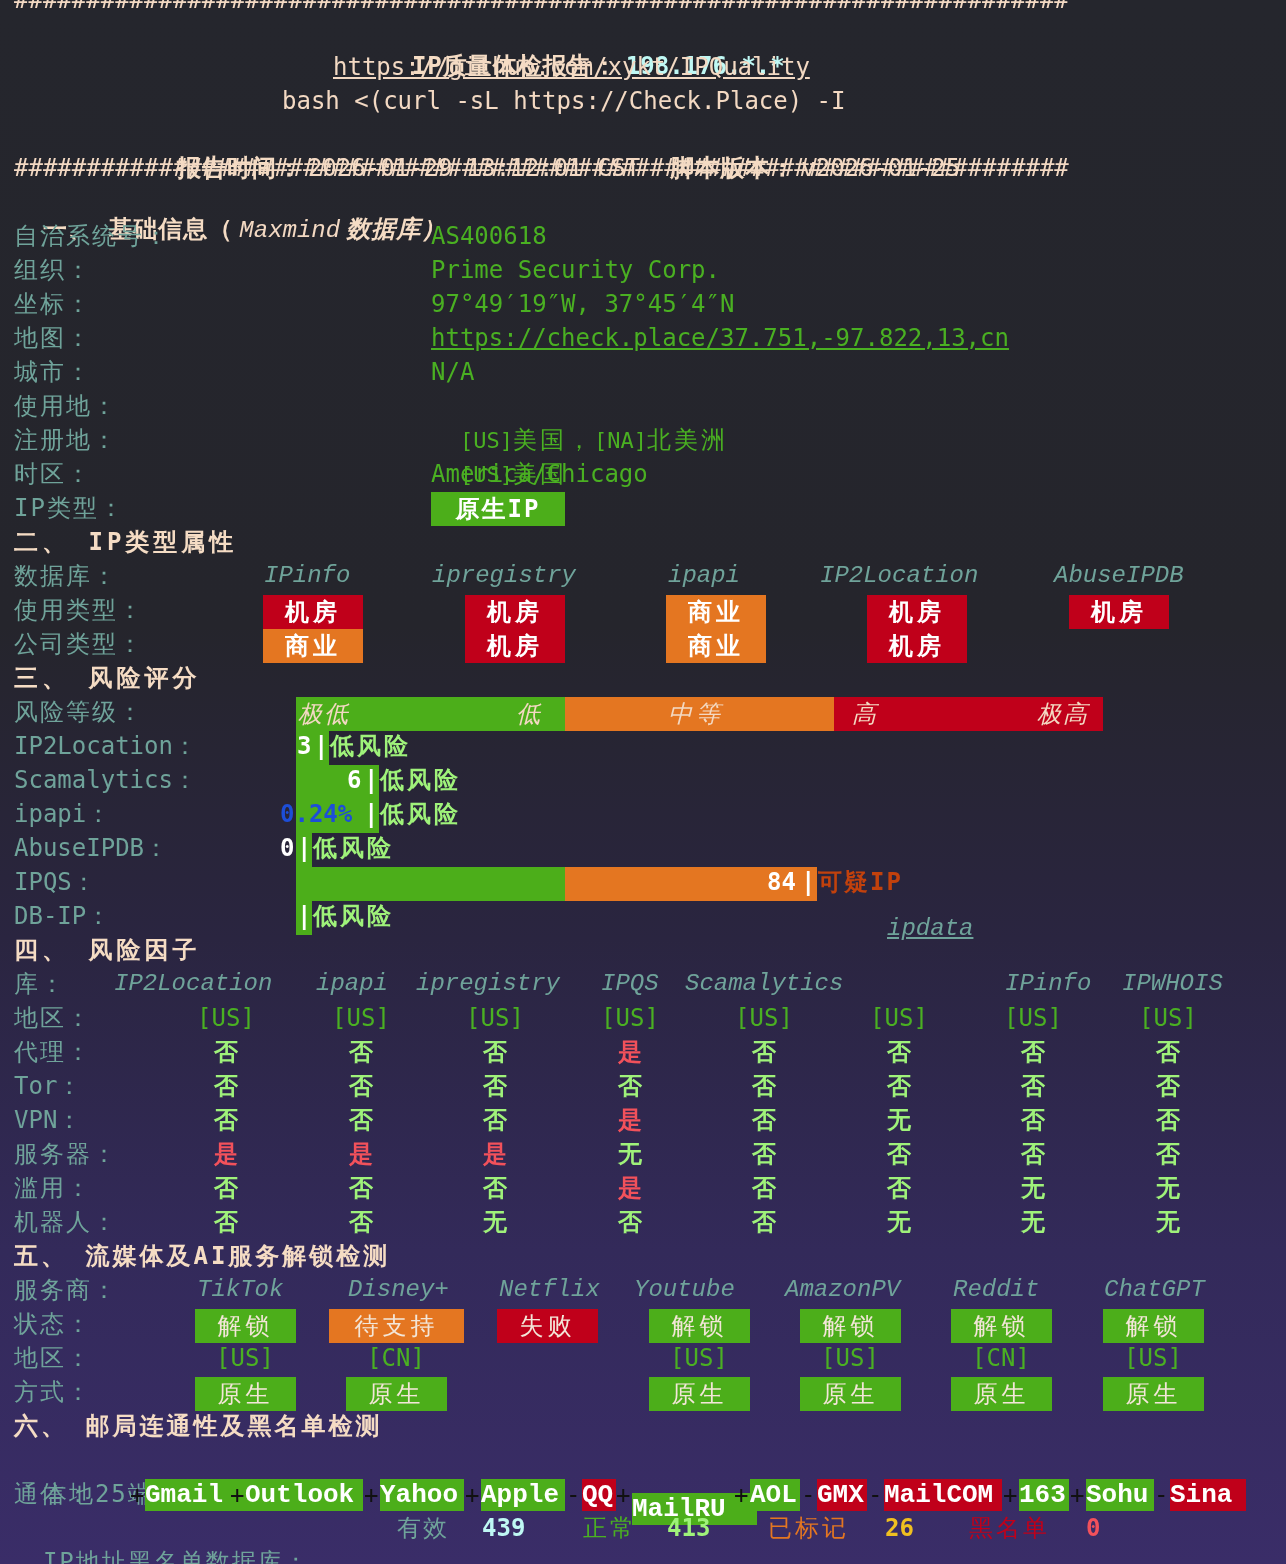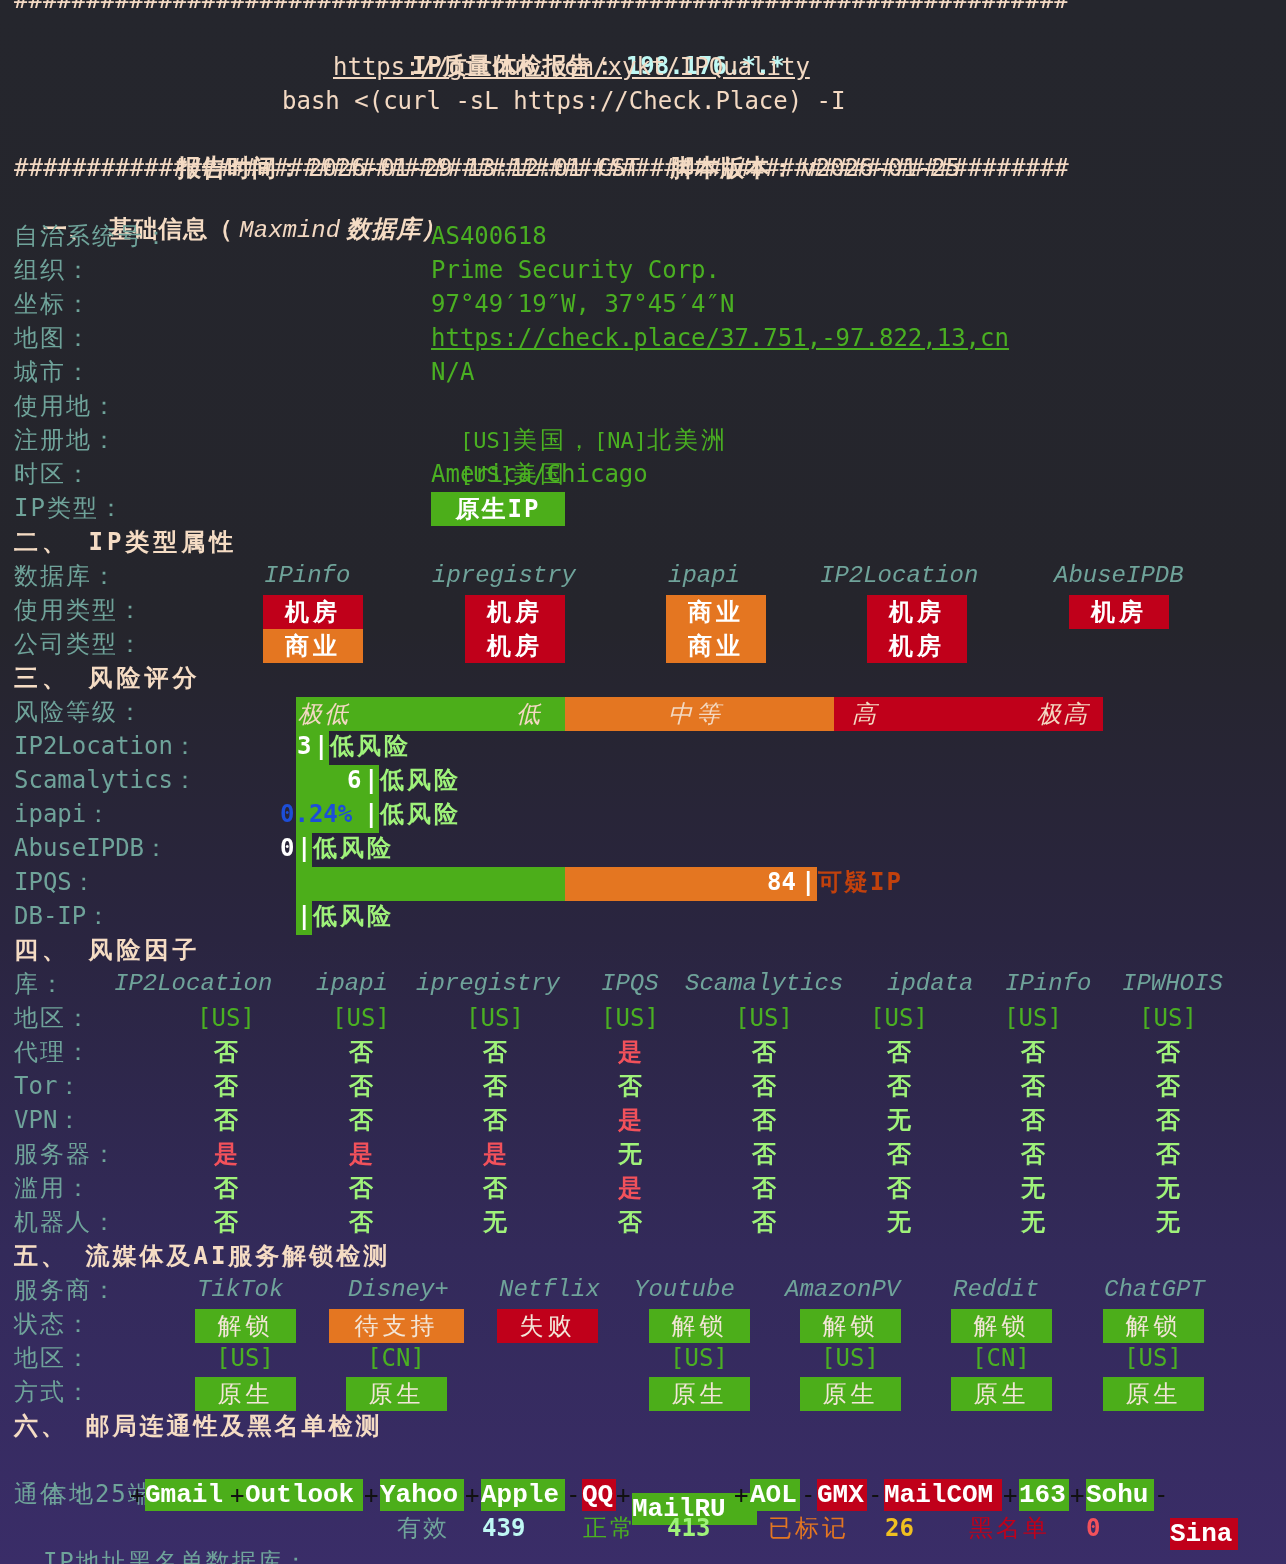--- a/index.html
+++ b/index.html
@@ -149,21 +149,21 @@
 <div class="rtext" style="top:899px;left:297px;color:#fff;">|</div>
 <div class="rtext ok" style="top:899px;left:313px;letter-spacing:3px;">低风险</div>
 
 <div class="abs hdr" style="top:933px;left:14px;letter-spacing:4px;">四、 风险因子</div>
 <div class="abs label" style="top:967px;left:14px;">库：</div>
 <div class="abs ital" style="top:967px;left:114px;">IP2Location</div>
 <div class="abs ital" style="top:967px;left:316px;">ipapi</div>
 <div class="abs ital" style="top:967px;left:416px;">ipregistry</div>
 <div class="abs ital" style="top:967px;left:601px;">IPQS</div>
 <div class="abs ital" style="top:967px;left:685px;">Scamalytics</div>
-<div class="abs ital" style="top:967px;left:887px;">ipdata</div>
+<div class="abs ital" style="top:912px;left:887px;text-decoration:underline;">ipdata</div>
 <div class="abs ital" style="top:967px;left:1005px;">IPinfo</div>
 <div class="abs ital" style="top:967px;left:1122px;">IPWHOIS</div>
 
 <div class="abs label" style="top:1001px;left:14px;">地区：</div>
 <div class="cell reg" style="top:1001px;left:196px;">[US]</div>
 <div class="cell reg" style="top:1001px;left:331px;">[US]</div>
 <div class="cell reg" style="top:1001px;left:465px;">[US]</div>
 <div class="cell reg" style="top:1001px;left:600px;">[US]</div>
 <div class="cell reg" style="top:1001px;left:734px;">[US]</div>
 <div class="cell reg" style="top:1001px;left:869px;">[US]</div>
@@ -287,21 +287,21 @@
 <div class="mail g" style="top:1479px;left:750px;width:50px;">AOL</div>
 <div class="sep" style="top:1479px;left:801px;">-</div>
 <div class="mail r" style="top:1479px;left:817px;width:50px;">GMX</div>
 <div class="sep" style="top:1479px;left:868px;">-</div>
 <div class="mail r" style="top:1479px;left:884px;width:118px;">MailCOM</div>
 <div class="sep" style="top:1479px;left:1003px;">+</div>
 <div class="mail g" style="top:1479px;left:1019px;width:50px;">163</div>
 <div class="sep" style="top:1479px;left:1070px;">+</div>
 <div class="mail g" style="top:1479px;left:1086px;width:68px;">Sohu</div>
 <div class="sep" style="top:1479px;left:1154px;">-</div>
-<div class="mail r" style="top:1479px;left:1170px;width:68px;margin-top:39px;">Sina</div>
+<div class="mail r" style="top:1479px;left:1170px;width:76px;">Sina</div>
 
 <div class="abs" style="top:1511px;left:14px;">
   <span class="label">IP地址黑名单数据库：</span>
 </div>
 <div class="abs label" style="top:1511px;left:397px;">有效</div>
 <div class="abs" style="top:1511px;left:482px;color:#bff8f4;font-weight:bold;">439</div>
 <div class="abs val" style="top:1511px;left:583px;letter-spacing:3px;">正常</div>
 <div class="abs ok" style="top:1511px;left:667px;">413</div>
 <div class="abs" style="top:1511px;left:768px;color:#e47621;letter-spacing:3px;">已标记</div>
 <div class="abs" style="top:1511px;left:885px;color:#f0c020;font-weight:bold;">26</div>

